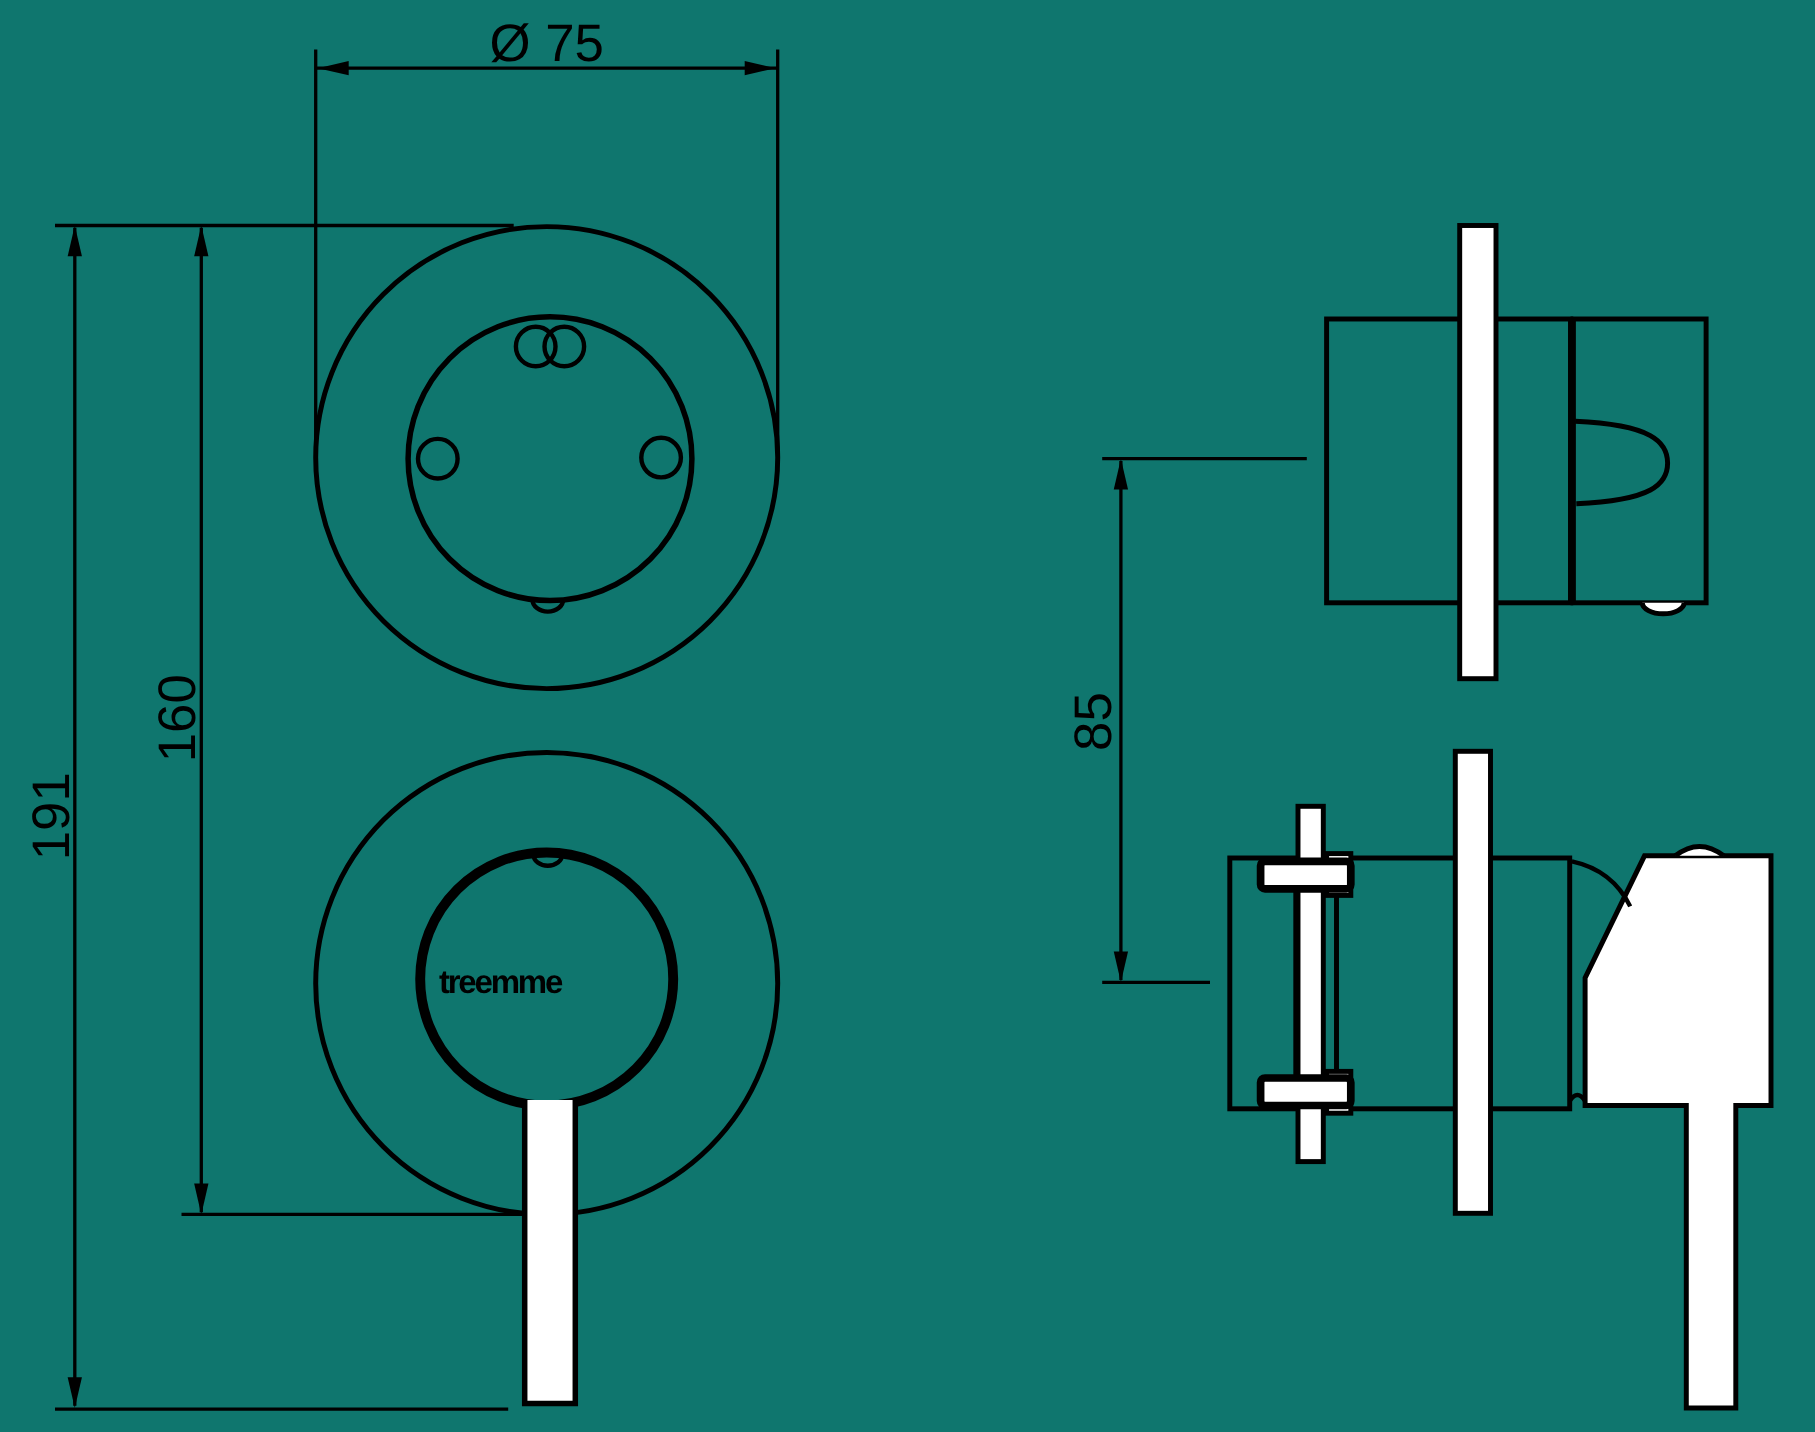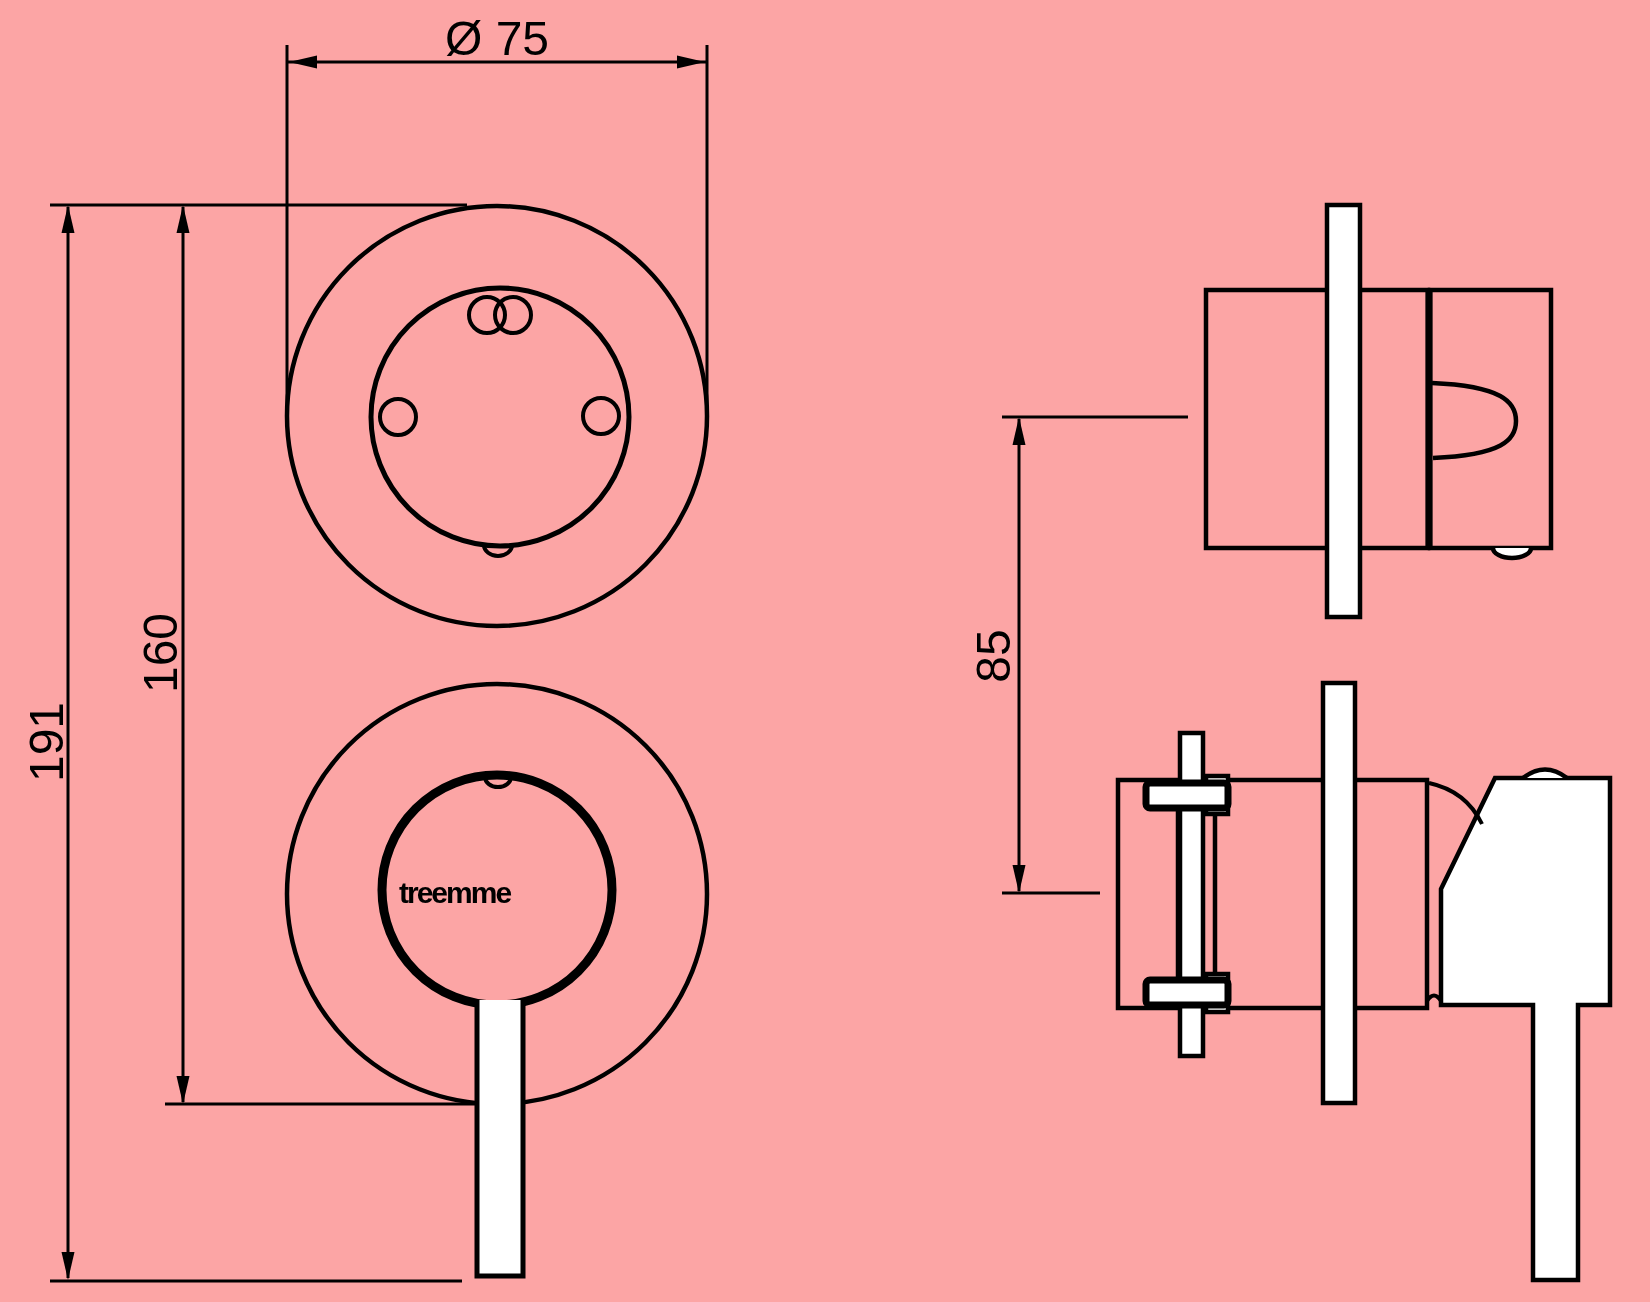--- a/index.html
+++ b/index.html
@@ -4,21 +4,21 @@
 <style>
   html, body {
     margin: 0;
     padding: 0;
     background: #ffffff;
   }
   .sheet {
     position: relative;
     width: 1650px;
     height: 1302px;
-    background: #fca5a5;
+    background: #0f766e;
     font-family: "Liberation Sans", sans-serif;
   }
   svg { display: block; }
   .dim-text {
     font-family: "Liberation Sans", sans-serif;
     font-size: 48px;
     fill: #000000;
   }
   .logo-text {
     font-family: "Liberation Sans", sans-serif;

